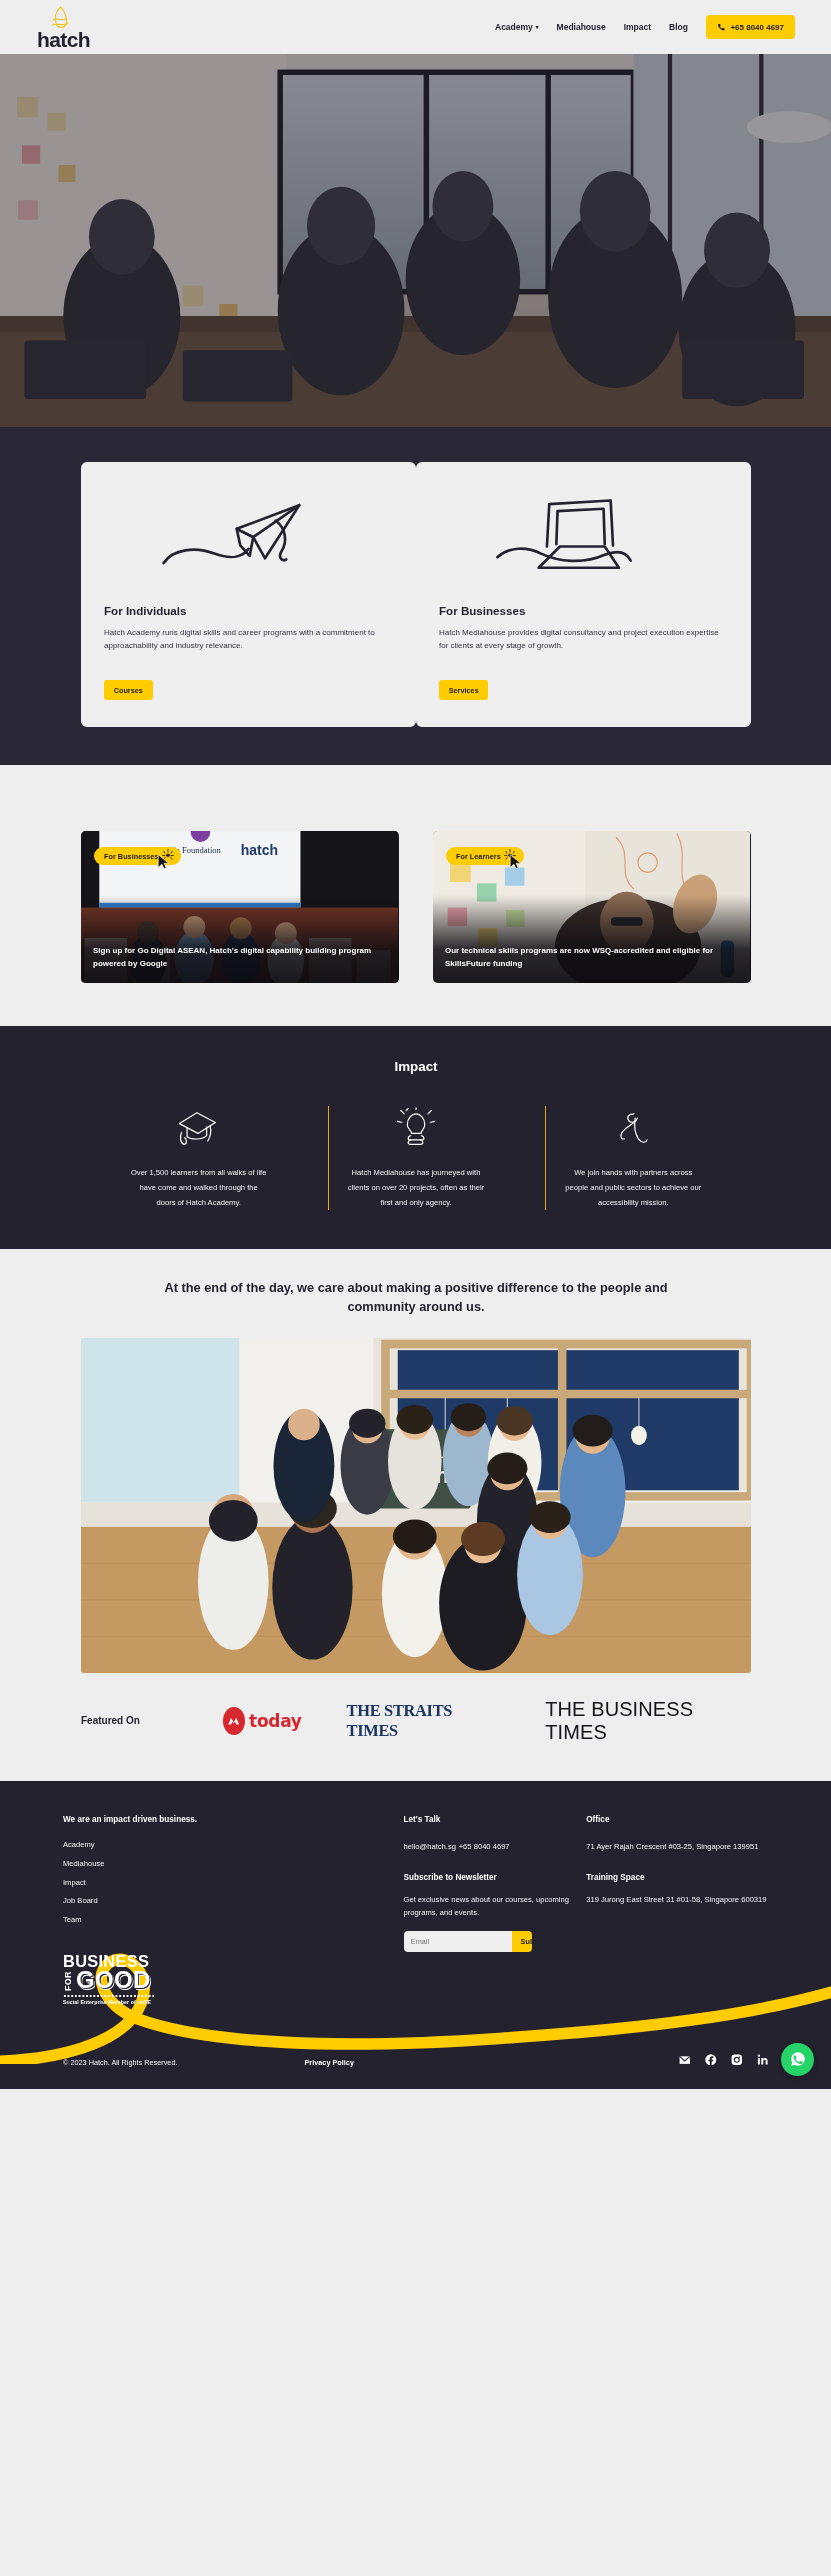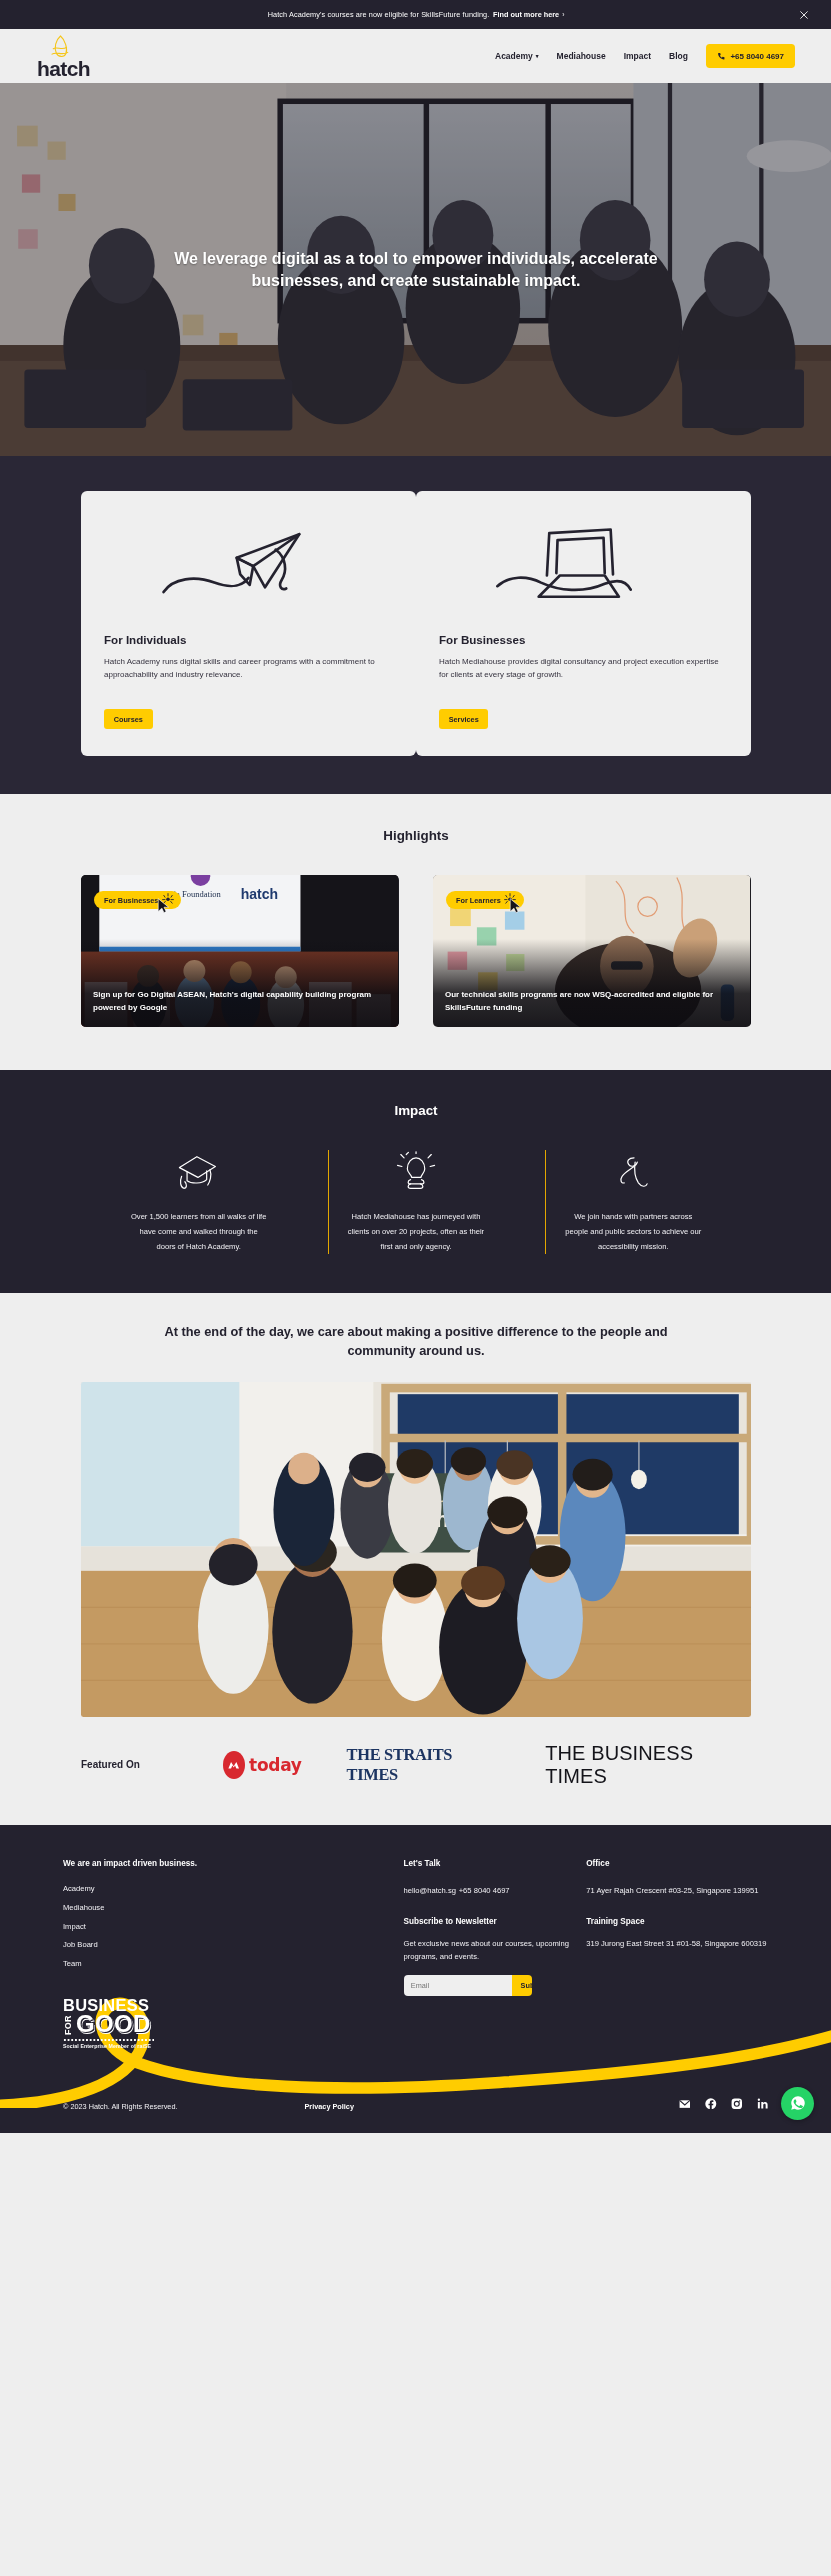--- a/index.html
+++ b/index.html
@@ -239,30 +239,20 @@
     background:#25d366; border-radius:50%; z-index:9;
     display:flex; align-items:center; justify-content:center; cursor:pointer;
     box-shadow:0 1.2px 4.9px rgba(0,0,0,.3);
   }
 </style>
 </head>
 <body>
 
 <div class="page">
 
-  <div class="announce">
-    <span class="txt">Hatch Academy's courses are now eligible for SkillsFuture funding.</span>
-    <a class="link">Find out more here</a>
-    <span class="chev">›</span>
-    <span class="close">
-      <svg viewBox="0 0 20 20" width="12" height="12">
-          <path d="M4 4 L16 16 M16 4 L4 16" stroke="#ffffff" stroke-width="1.6" fill="none"></path>
-        </svg>
-    </span>
-  </div>
 
   <div class="nav">
     <div class="logo">
       <span class="mark">
         <svg viewBox="0 0 48 44" width="29" height="27">
           <path d="M24 3 C16 10 13 22 17 31 C20 38 30 39 33 32 C36 24 32 10 24 3Z" fill="none" stroke="#f5c518" stroke-width="1.8"></path>
           <path d="M12 24 C18 20 26 27 34 22" fill="none" stroke="#f5c518" stroke-width="1.8" stroke-linecap="round"></path>
           <path d="M10 33 C17 28 27 36 36 30" fill="none" stroke="#f5c518" stroke-width="1.8" stroke-linecap="round"></path>
         </svg>
       </span>
@@ -340,21 +330,20 @@
           <ellipse cx="1210" cy="322" rx="54" ry="62"></ellipse>
         </g>
         <g fill="#2e2e38">
           <rect x="40" y="470" width="200" height="96" rx="6"></rect>
           <rect x="300" y="486" width="180" height="84" rx="6"></rect>
           <rect x="1120" y="470" width="200" height="96" rx="6"></rect>
         </g>
       </svg>
     </div>
     <div class="hero-overlay"></div>
-    <h1 class="hero-title">We leverage digital as a tool to empower individuals, accelerate businesses, and create sustainable impact.</h1>
   </div>
 
   <div class="offerings">
     <div class="cards">
 
       <div class="card">
         <div class="card-illus">
           <svg viewBox="0 0 300 150" width="177" height="91">
             <g fill="none" stroke="#24222f" stroke-width="4.5" stroke-linecap="round" stroke-linejoin="round">
               <path d="M6 120 C22 96 60 92 92 104 C120 114 138 112 150 96"></path>
@@ -383,21 +372,20 @@
         </div>
         <h3>For Businesses</h3>
         <p>Hatch Mediahouse provides digital consultancy and project execution expertise for clients at every stage of growth.</p>
         <button class="pill">Services</button>
       </div>
 
     </div>
   </div>
 
   <div class="highlights">
-    <h2 class="section-title">Highlights</h2>
     <div class="hl-grid">
 
       <div class="hl-card">
         <div class="hl-photo">
           <svg viewBox="0 0 520 250" width="317" height="152" preserveAspectRatio="none">
             <rect width="520" height="250" fill="#151419"></rect>
             <rect x="30" y="0" width="330" height="126" fill="#f3f4f6"></rect>
             <text x="112" y="36" font-family="Liberation Serif, serif" font-size="14" fill="#1a2a4a">The Asia Foundation</text>
             <text x="262" y="40" font-family="Liberation Sans, sans-serif" font-size="23" font-weight="bold" fill="#1f3a6e">hatch</text>
             <circle cx="196" cy="2" r="16" fill="#7b3fa0"></circle>

